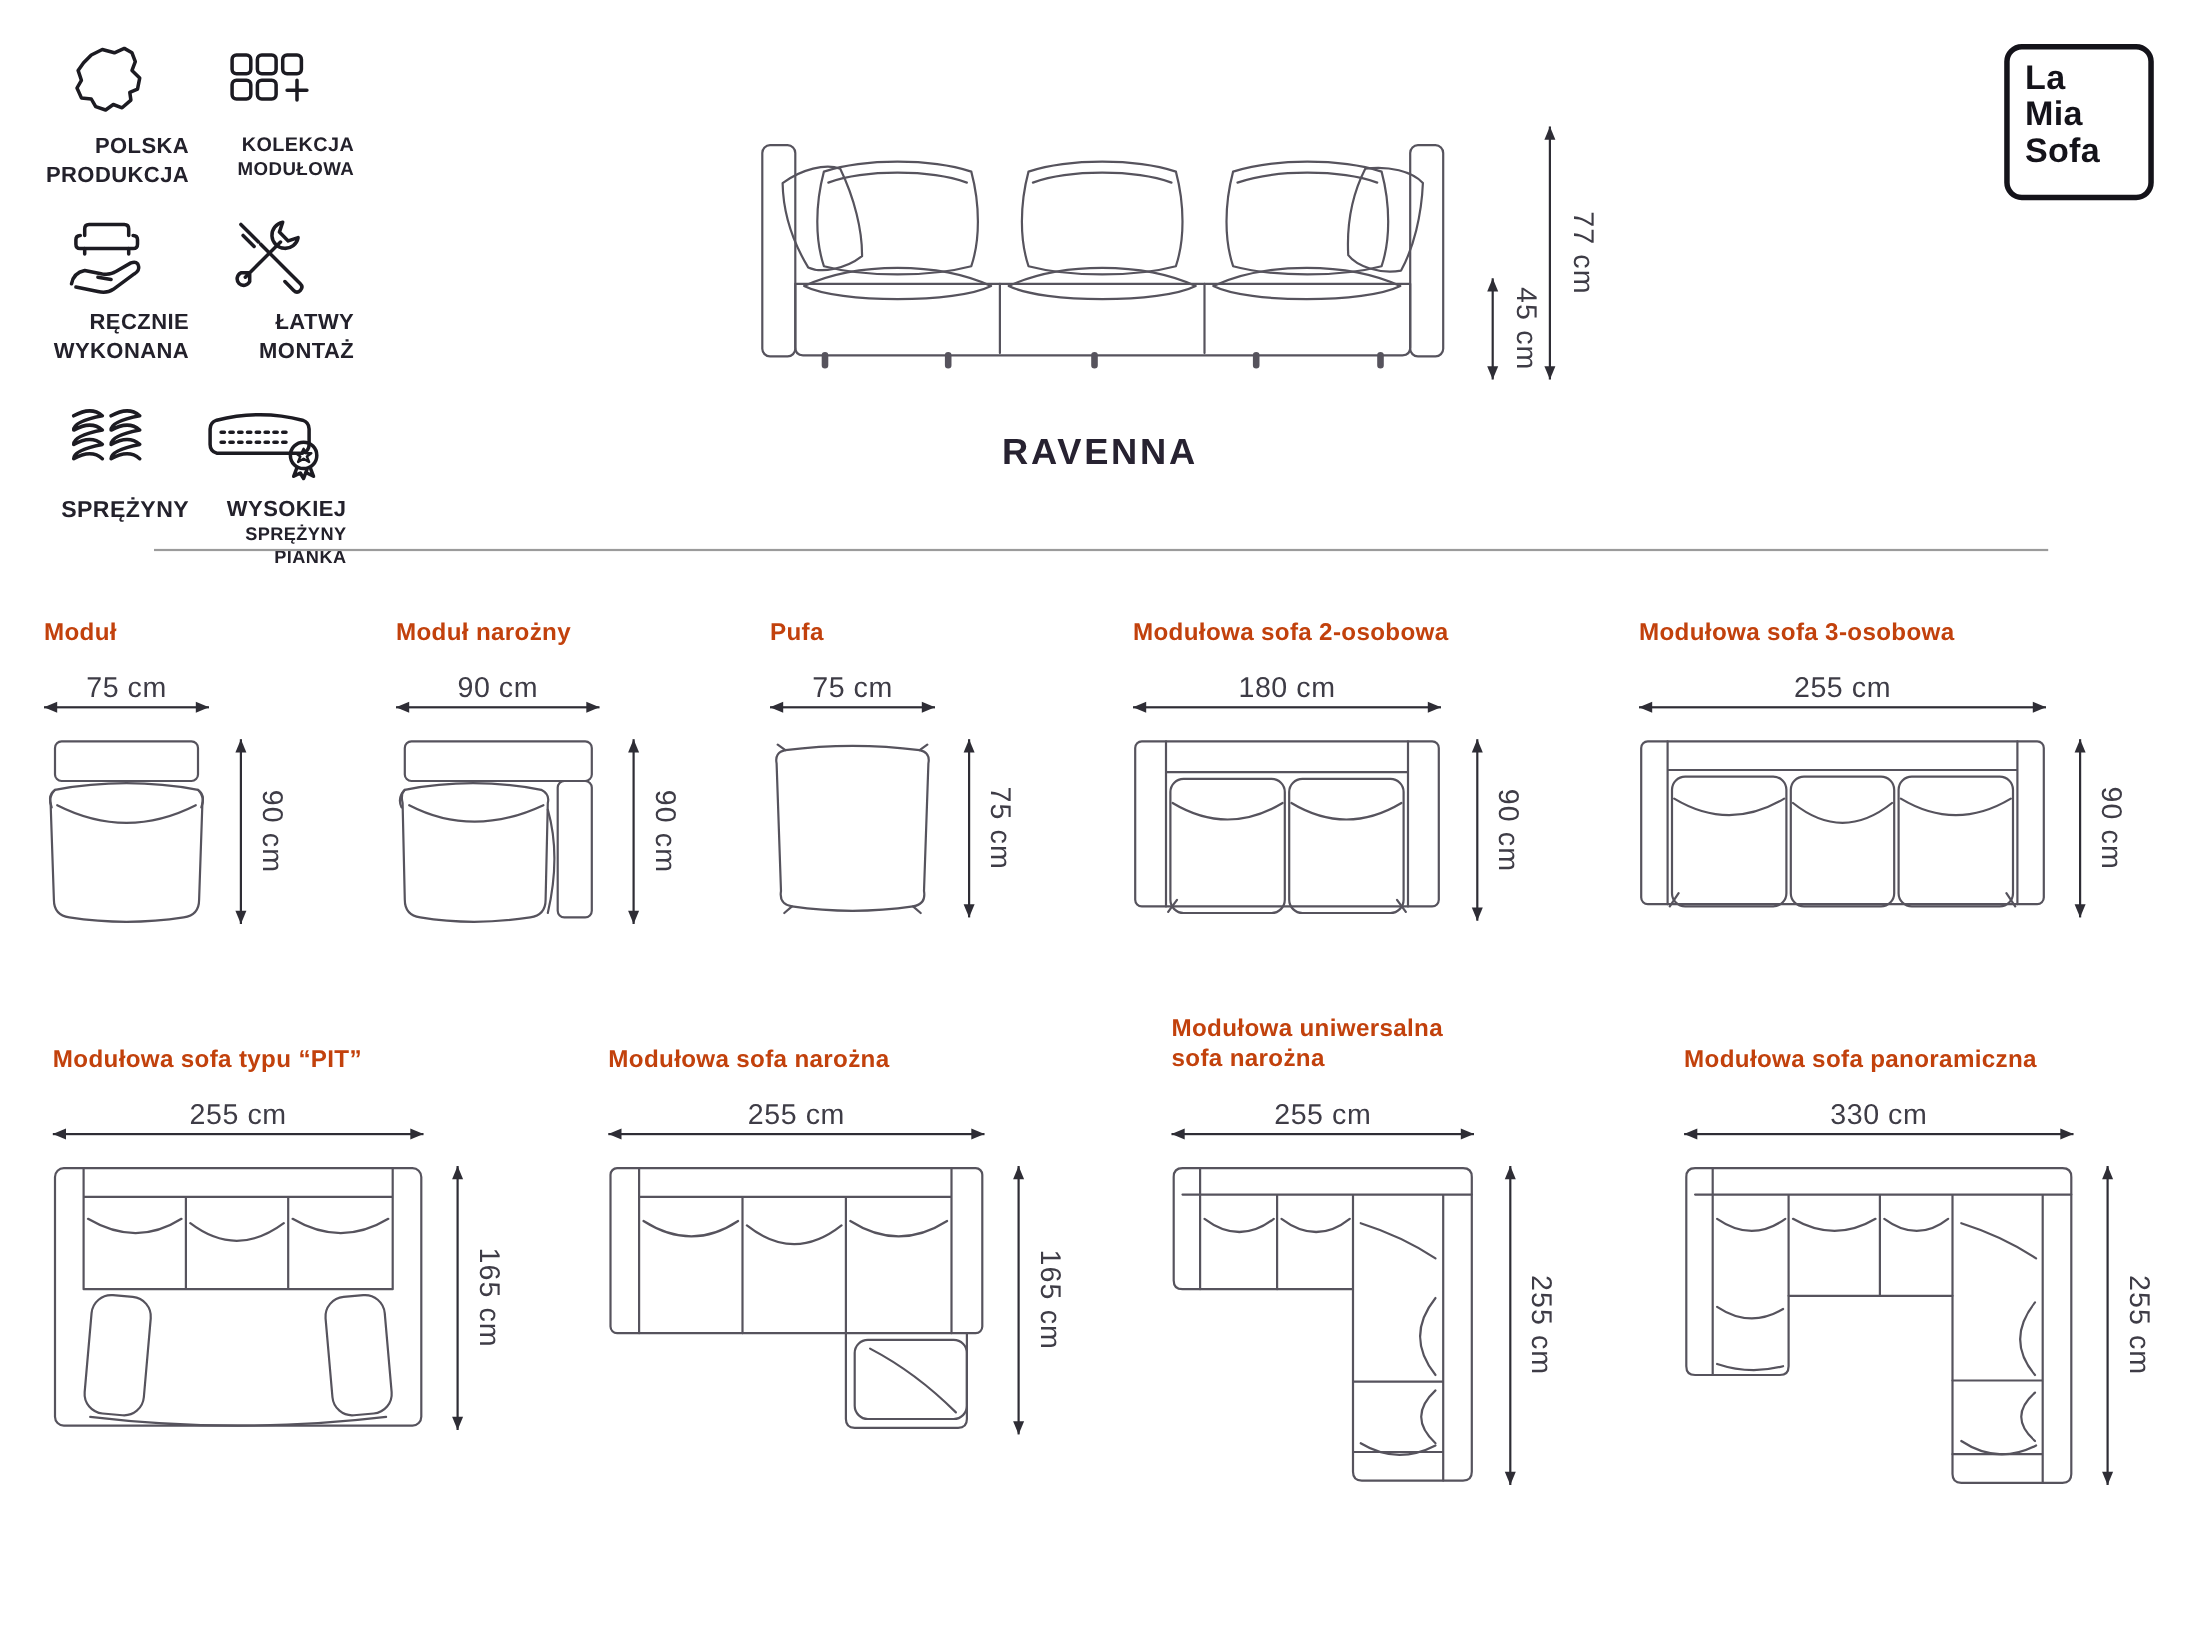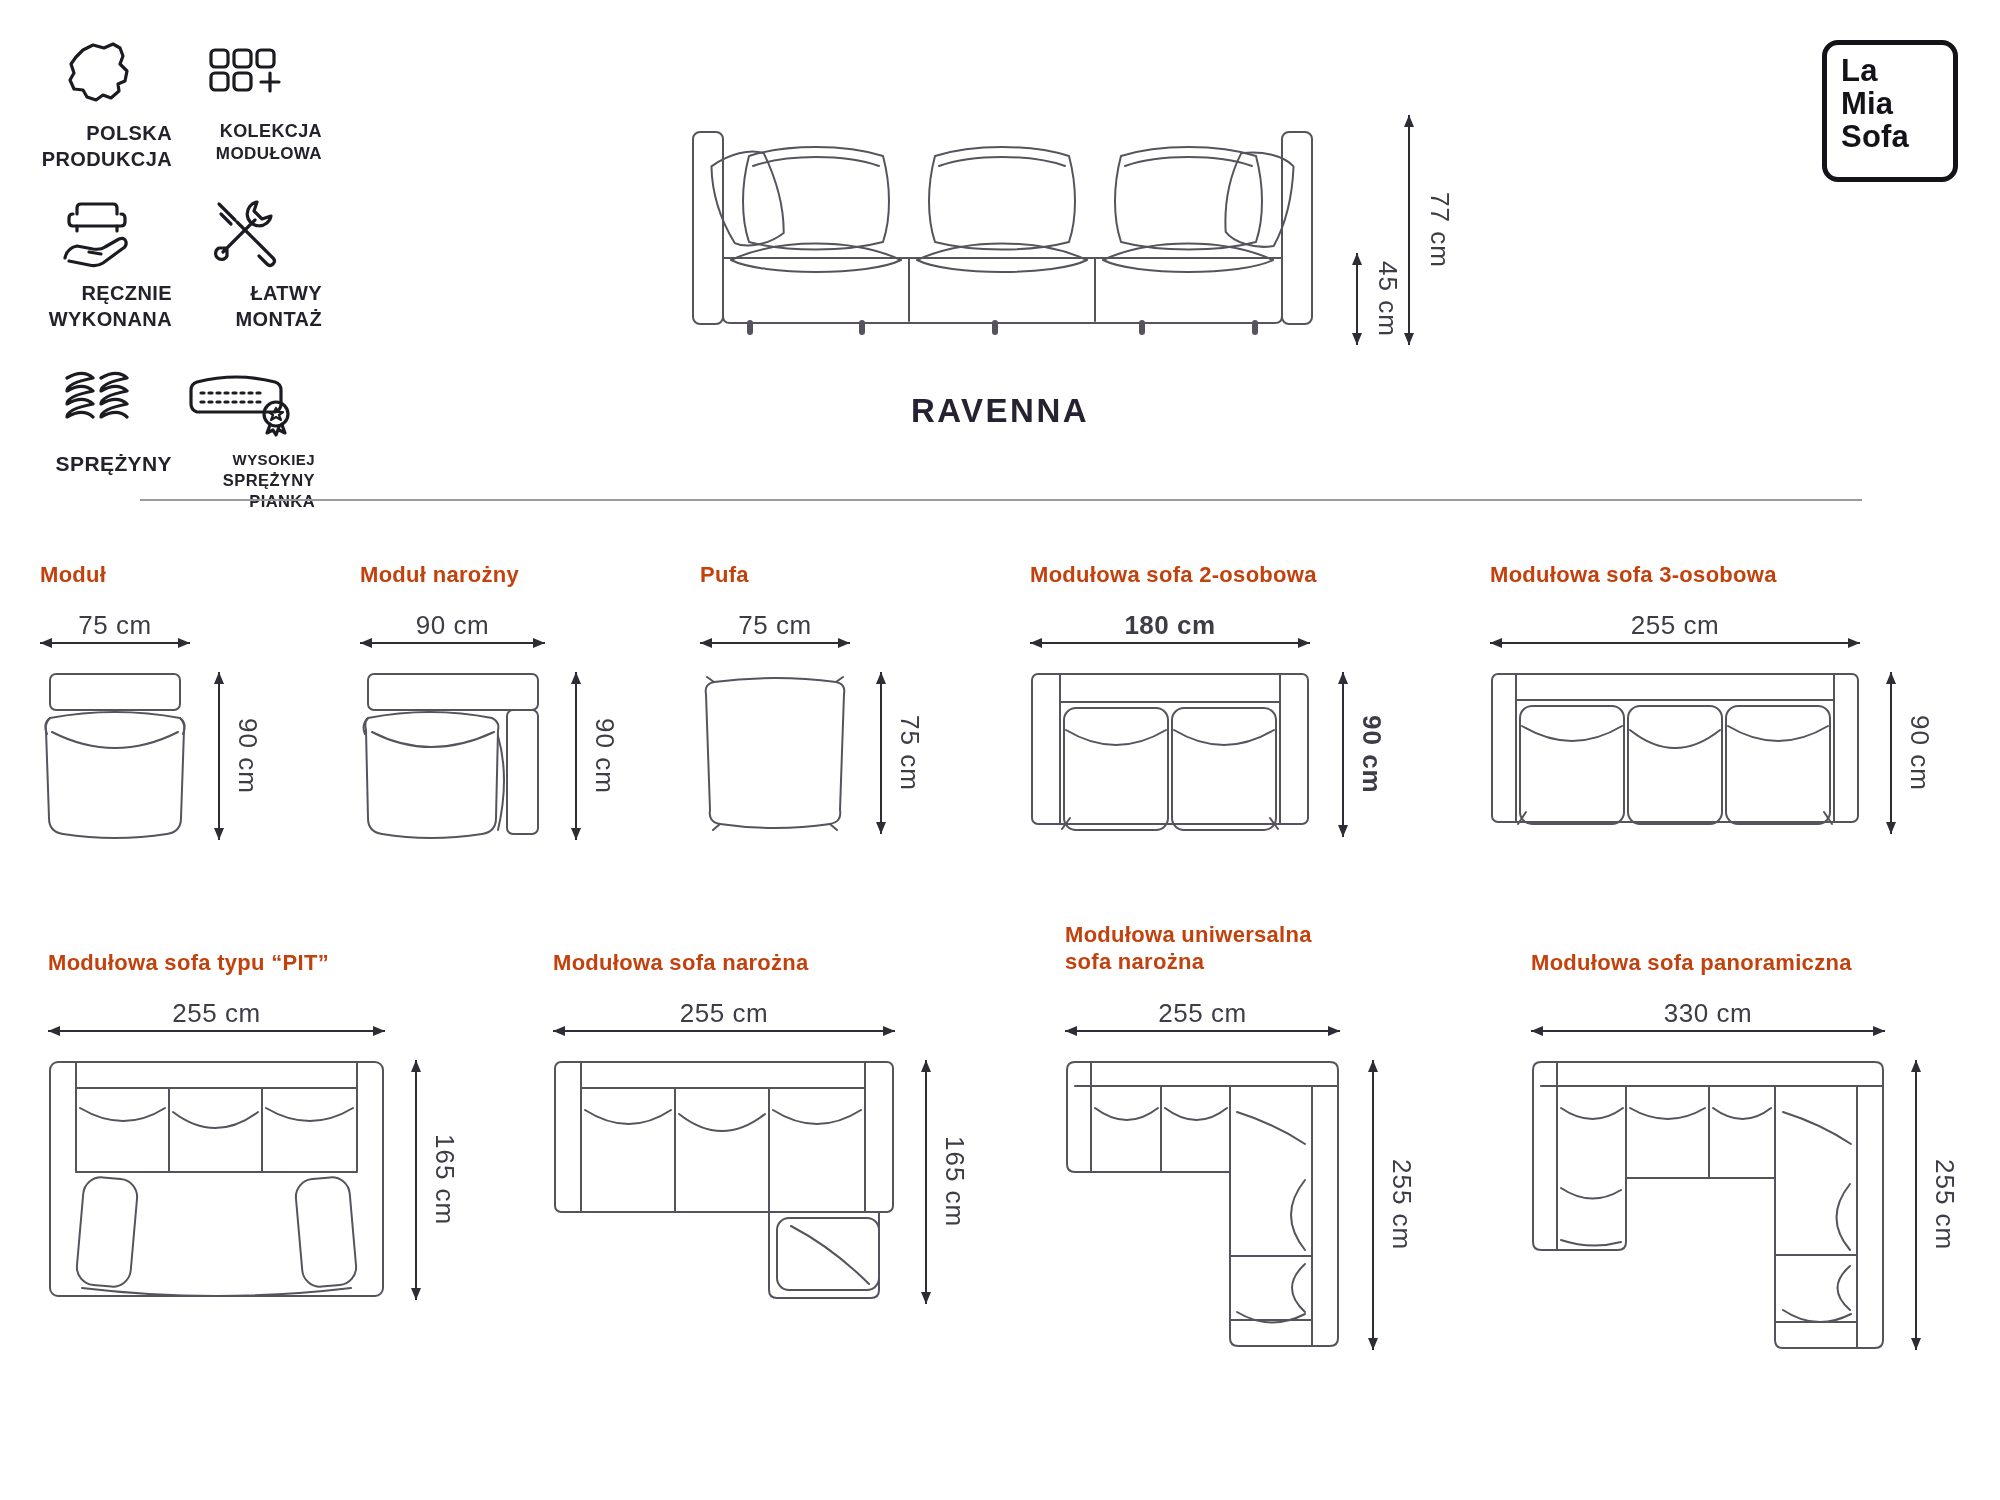--- a/index.html
+++ b/index.html
@@ -10,21 +10,21 @@
   .iconart{stroke:#1c1b22;stroke-width:3.2;fill:none;stroke-linecap:round;stroke-linejoin:round;}
 
   
   .feature{position:absolute;width:150px;text-align:right;}
   .feature .icon{height:76px;display:flex;align-items:flex-end;justify-content:center;margin-bottom:8px;}
   .flabel{font-weight:700;color:#23212b;line-height:1.3;letter-spacing:.4px;}
   .l1{font-size:20px;}
   .l2{font-size:20px;}
   .feature.f2 .l1{font-size:18px}.feature.f2 .l2{font-size:17px}
   .feature.f5 .l1{font-size:21px}
-  .feature.f6 .l1{font-size:15px}.feature.f6 .l2{font-size:16.5px}
+  .feature.f6 .l1{font-size:20px}.feature.f6 .l2{font-size:16.5px}
 
   
   .logo{position:absolute;left:1822px;top:40px;width:112px;height:112px;
         border:5px solid #14131a;border-radius:16px;padding:10px 0 10px 14px;
         font-weight:700;font-size:31px;line-height:1.06;color:#14131a;letter-spacing:.2px;}
 
   
   .hero{position:absolute;left:690px;top:92px;}
   .product-title{position:absolute;left:0;top:392px;width:2000px;text-align:center;
         font-size:33px;font-weight:700;letter-spacing:2.5px;color:#272231;}
@@ -238,21 +238,21 @@
           </g>
         </svg>
         <div class="varrow" style="height:162px;margin-left:30px;"></div>
         <div class="vlabel" style="height:162px;">75 cm</div>
       </div>
     </div>
   </div>
 
   <div class="module" style="left:1030px;top:562px;">
     <div class="m-title">Modułowa sofa 2-osobowa</div>
-    <div class="m-graphic" style="top:48px;font-weight:bold;">
+    <div class="m-graphic" style="top:48px;">
       <div class="dim-label" style="width:280px;">180 cm</div>
       <div class="harrow" style="width:280px;"></div>
       <div class="draw-row">
         <svg width="280" height="165" viewBox="0 0 280 165">
           <g class="lineart">
             <rect x="2" y="2" width="276" height="150" rx="6"></rect>
             <path d="M30,2 V152 M250,2 V152 M30,30 H250"></path>
             <rect x="34" y="36" width="104" height="122" rx="12"></rect>
             <rect x="142" y="36" width="104" height="122" rx="12"></rect>
             <path d="M36,58 Q86,88 136,58 M144,58 Q194,88 244,58"></path>

